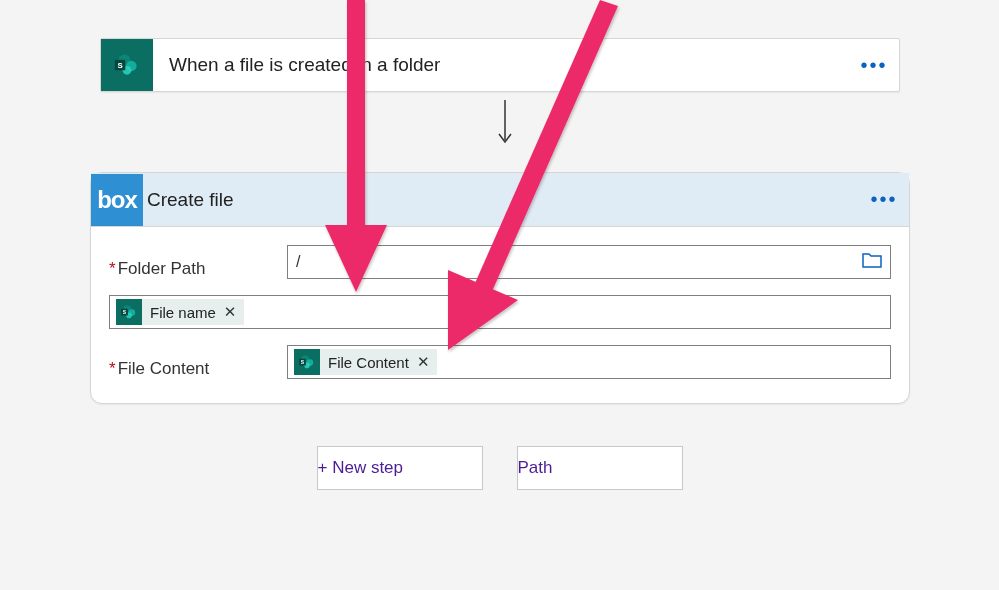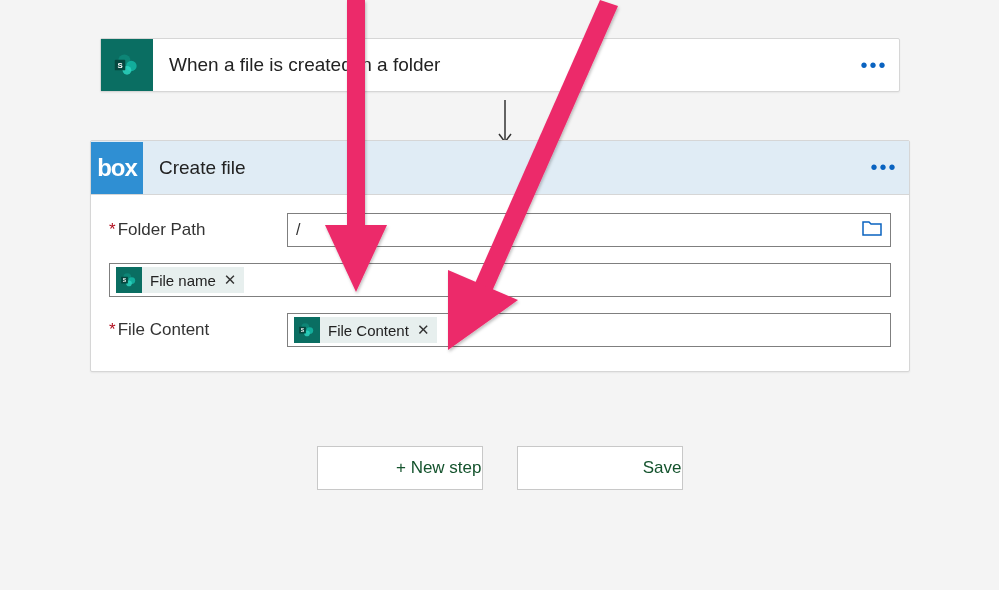--- a/index.html
+++ b/index.html
@@ -65,25 +65,25 @@
       display: flex;
       align-items: center;
       justify-content: center;
       color: #333;
     }
 
     
     .action-card {
       position: absolute;
       left: 90px;
-      top: 140px;
+      top: 172px;
       width: 820px;
       background: #fff;
       border: 1px solid #d6d6d6;
-      border-radius: 2px;
+      border-radius: 12px;
       box-shadow: 0 1px 2px rgba(0,0,0,0.06);
     }
     .action-header {
       height: 54px;
       background: #e0ecf5;
       border-bottom: 1px solid #d6d6d6;
       display: flex;
       align-items: center;
     }
     .action-icon {
@@ -96,32 +96,32 @@
       flex-shrink: 0;
       color: #fff;
       font-family: Arial, sans-serif;
     }
     .box-logo {
       font-size: 24px;
       font-weight: 700;
       letter-spacing: -1px;
     }
     .action-title {
-      padding-left: 16px;
+      padding-left: 4px;
       font-size: 19px;
       font-weight: 400;
       color: #222;
       flex: 1;
     }
     .action-body {
       padding: 18px 18px 20px 18px;
     }
     .field-row {
       display: flex;
-      align-items: center;
+      align-items: flex-end;
       margin-bottom: 16px;
     }
     .field-row:last-child { margin-bottom: 4px; }
     .field-label {
       width: 178px;
       flex-shrink: 0;
       font-size: 17px;
       color: #333;
     }
     .req-star {
@@ -189,24 +189,24 @@
       display: flex;
       justify-content: center;
       gap: 34px;
     }
     .footer-btn {
       width: 166px;
       height: 44px;
       background: #fff;
       border: 1px solid #c8c8c8;
       font-size: 17px;
-      color: #14532d;
-      display: flex;
-      align-items: center;
-      justify-content: flex-end;
+      color: #4c1d95;
+      display: flex;
+      align-items: center;
+      justify-content: flex-start;
       cursor: pointer;
     }
 
     
     .sp-svg { width: 28px; height: 28px; }
     .sp-svg-sm { width: 18px; height: 18px; }
 
     
     .anno-arrow {
       position: absolute;
@@ -301,21 +301,21 @@
     </div>
 
   </div>
 </div>
 
 <div class="footer-buttons">
   <div class="footer-btn">
     <span>+ New step</span>
   </div>
   <div class="footer-btn">
-    <span>Save</span>
+    <span>Path</span>
   </div>
 </div>
 
 <svg class="anno-arrow" style="left:315px; top:0px;" width="80" height="300">
   <defs>
     <filter id="s1" x="-20%" y="-20%" width="140%" height="140%">
       <feDropShadow dx="1" dy="2" stdDeviation="1.5" flood-color="#000" flood-opacity="0.25"></feDropShadow>
     </filter>
   </defs>
   <g filter="url(#s1)">

